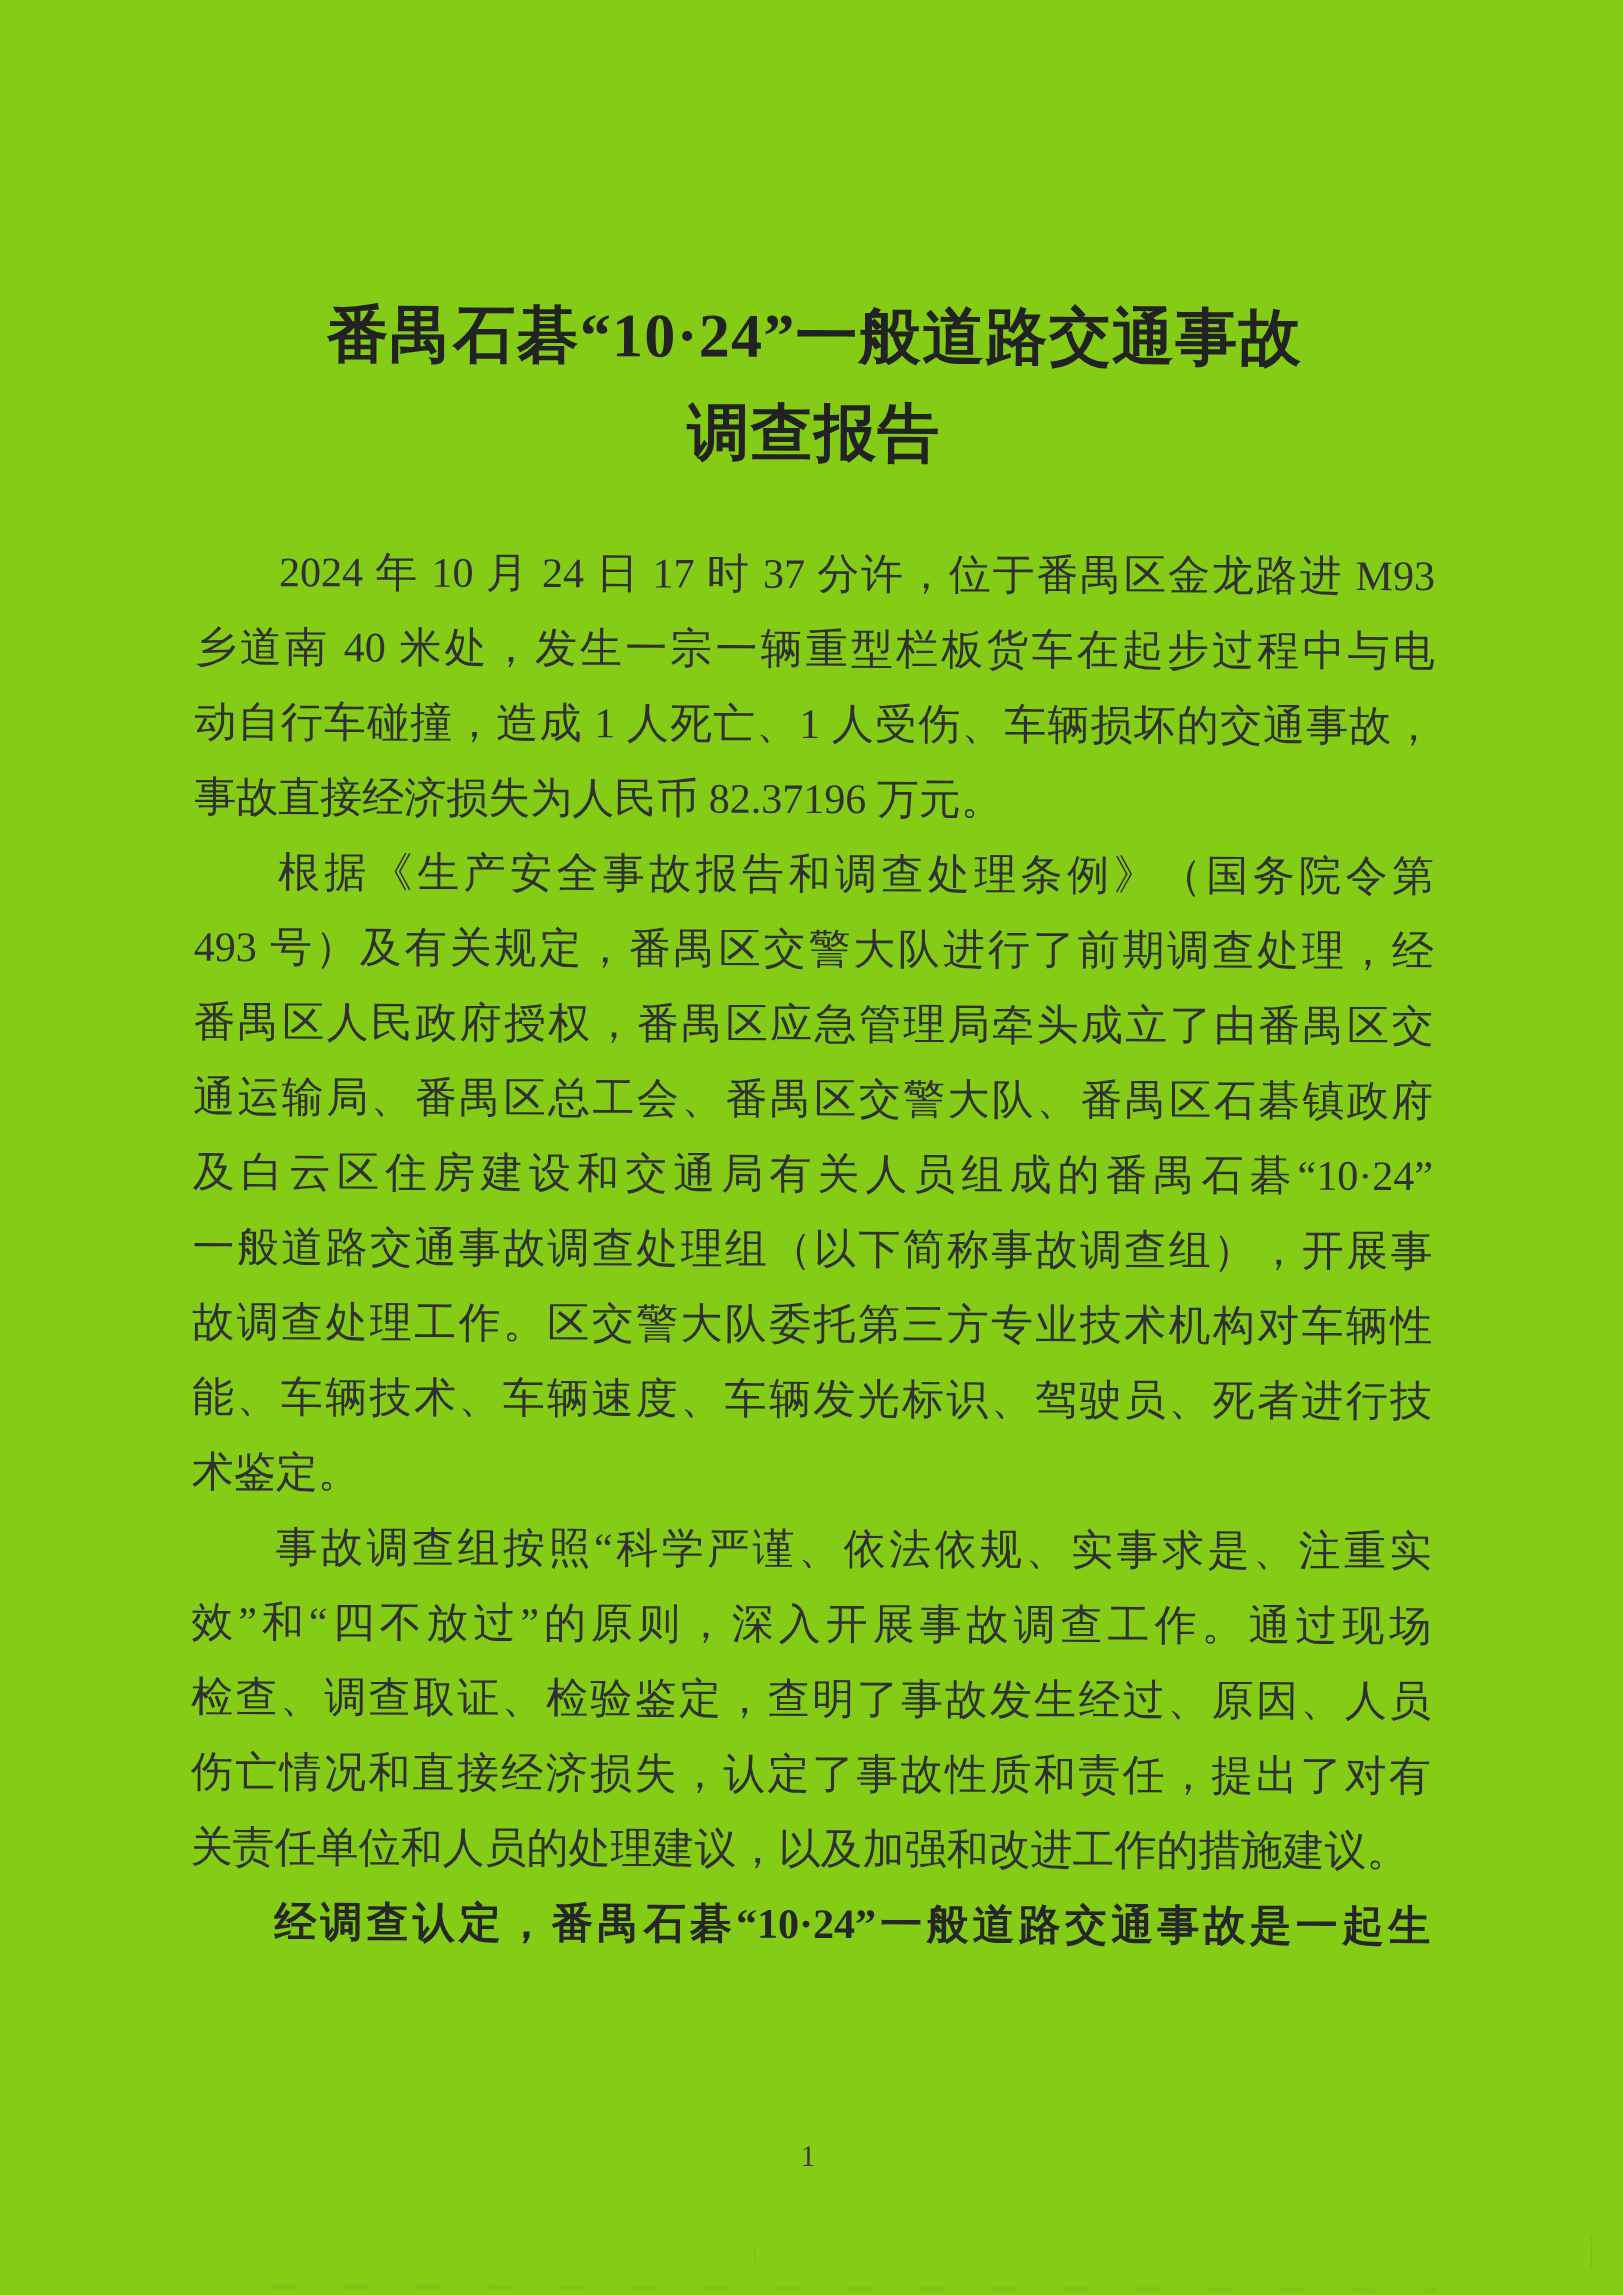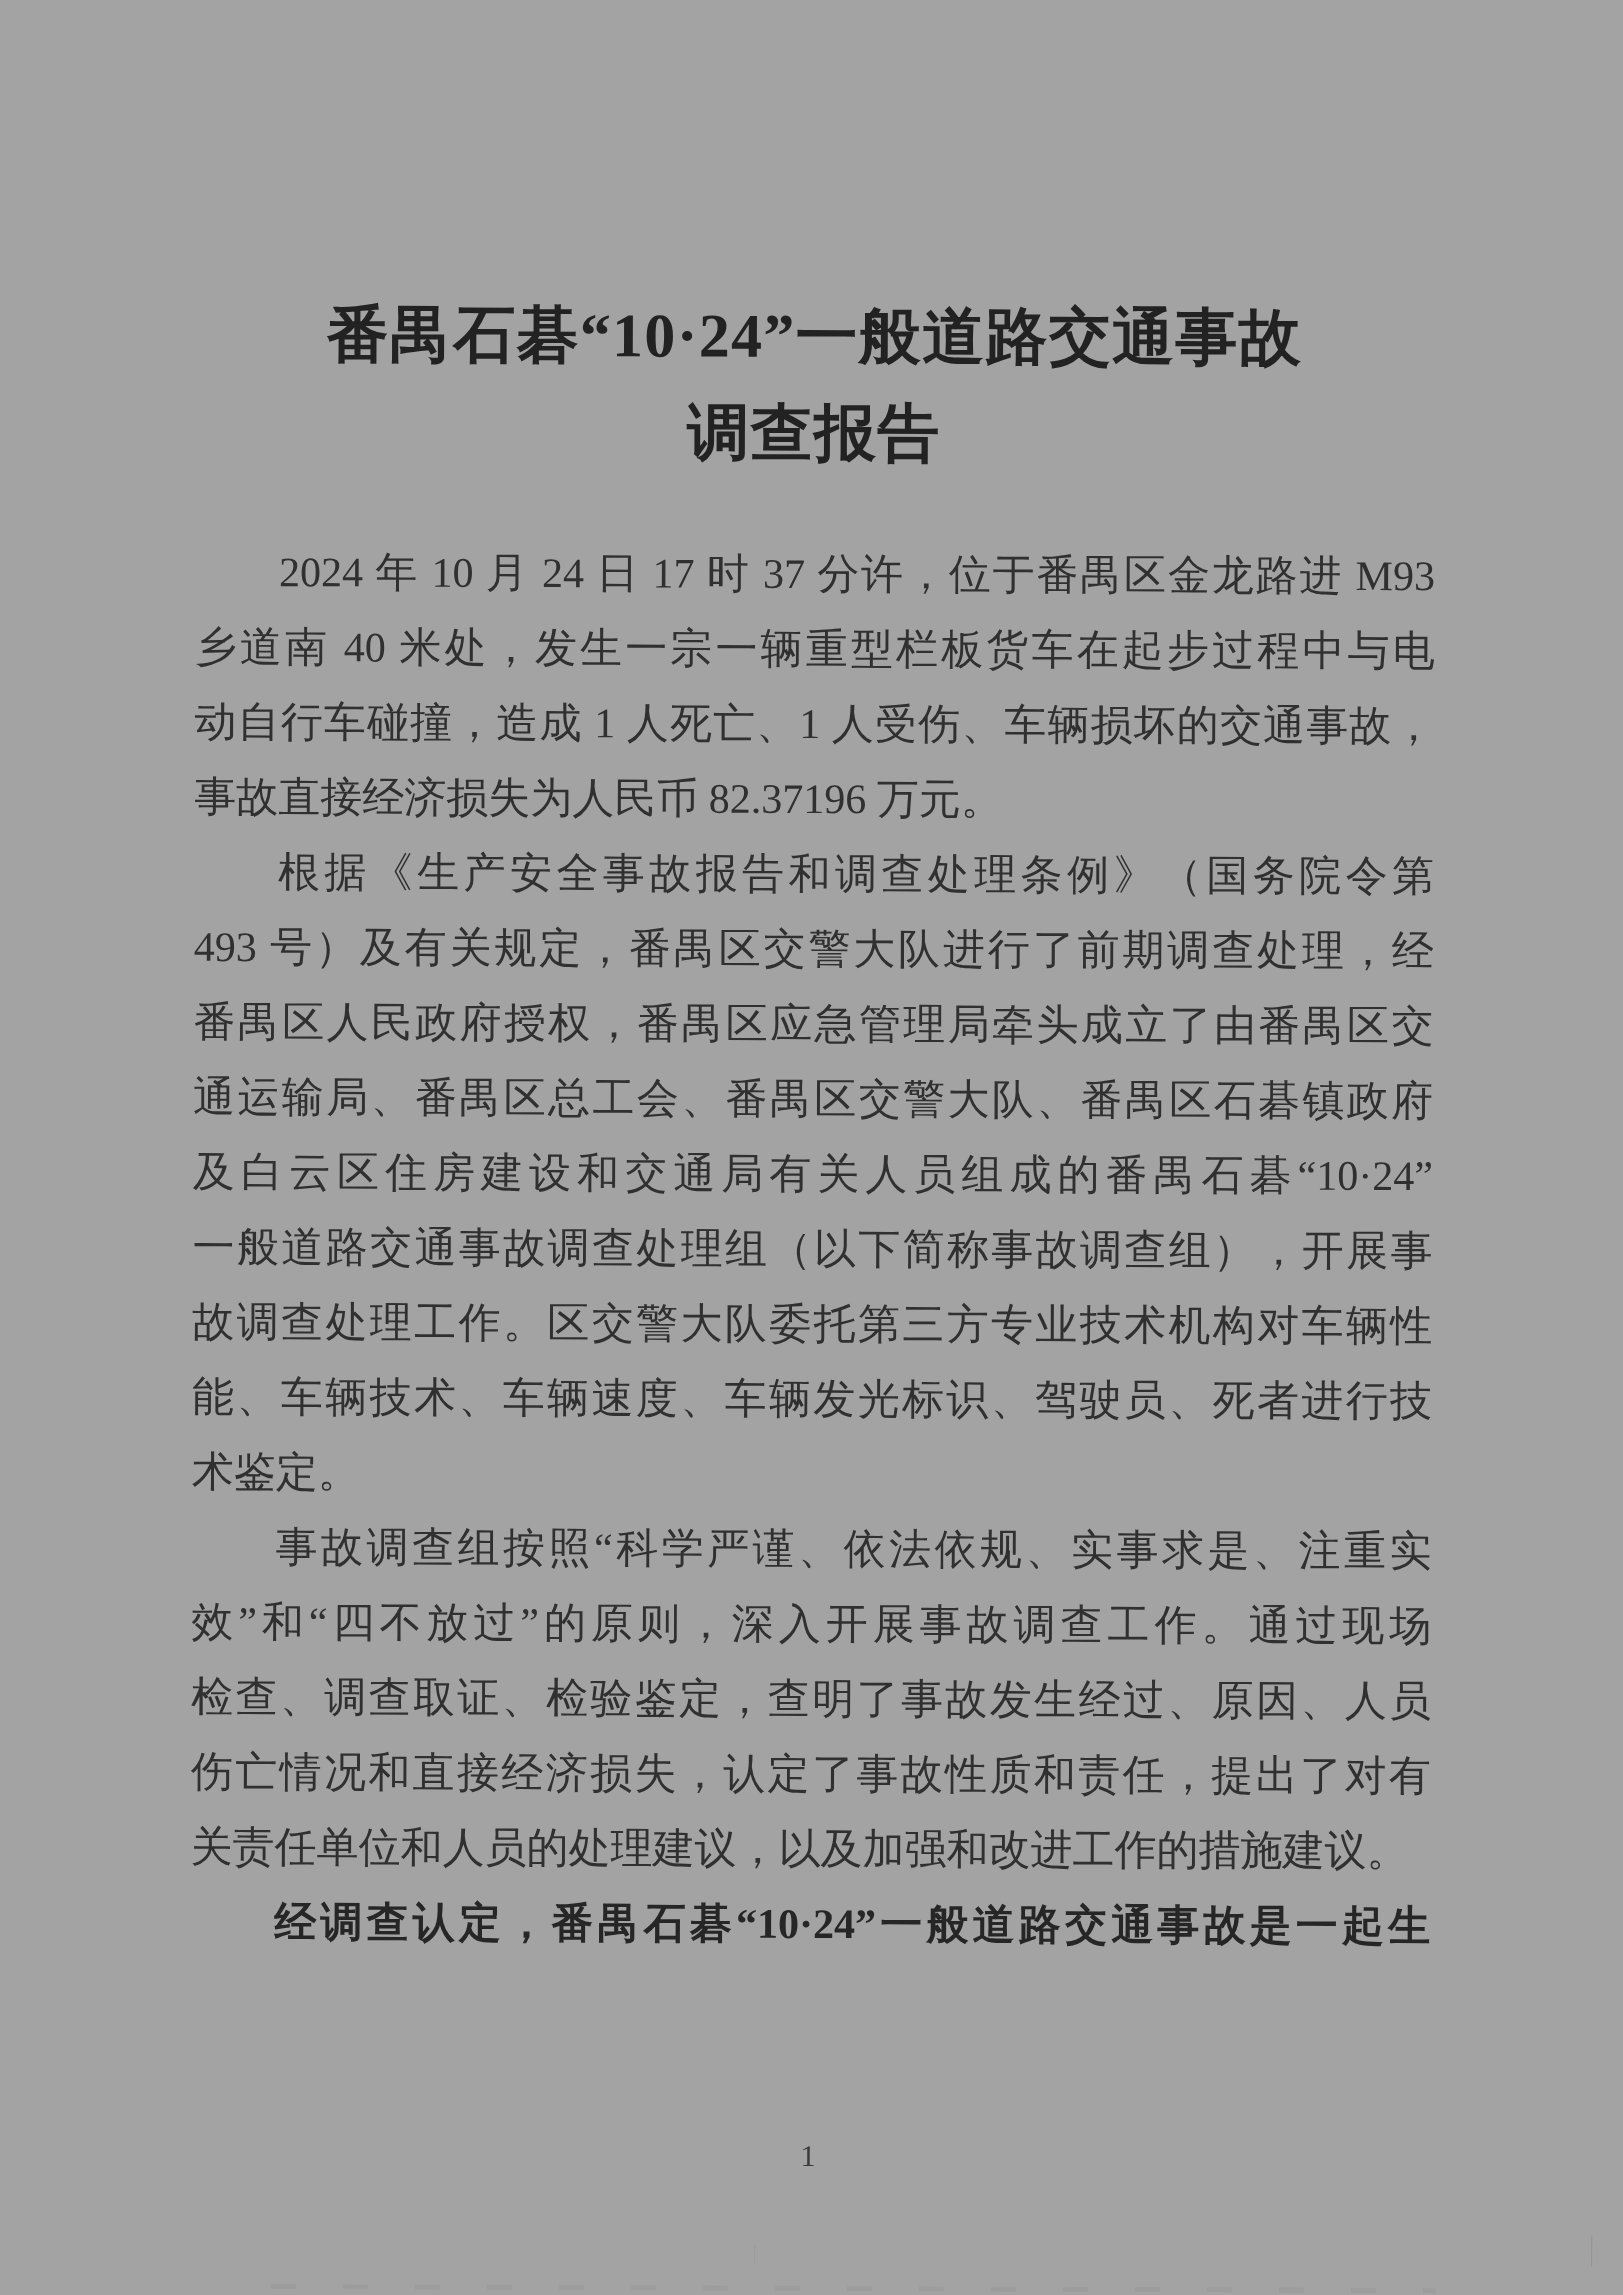--- a/index.html
+++ b/index.html
@@ -6,21 +6,21 @@
   html, body {
     width: 1623px;
     height: 2295px;
     background: #ffffff;
     font-family: "Liberation Serif", "DejaVu Serif", serif;
   }
   .sheet {
     position: relative;
     width: 1623px;
     height: 2295px;
-    background: #a3a3a3;
+    background: #84cc16;
     overflow: hidden;
   }
   .sheet-inner {
     position: absolute;
     inset: 0;
     transform: rotate(0.2deg);
     transform-origin: 50% 50%;
     color: #2e2e2e;
   }
   .doc-title {

